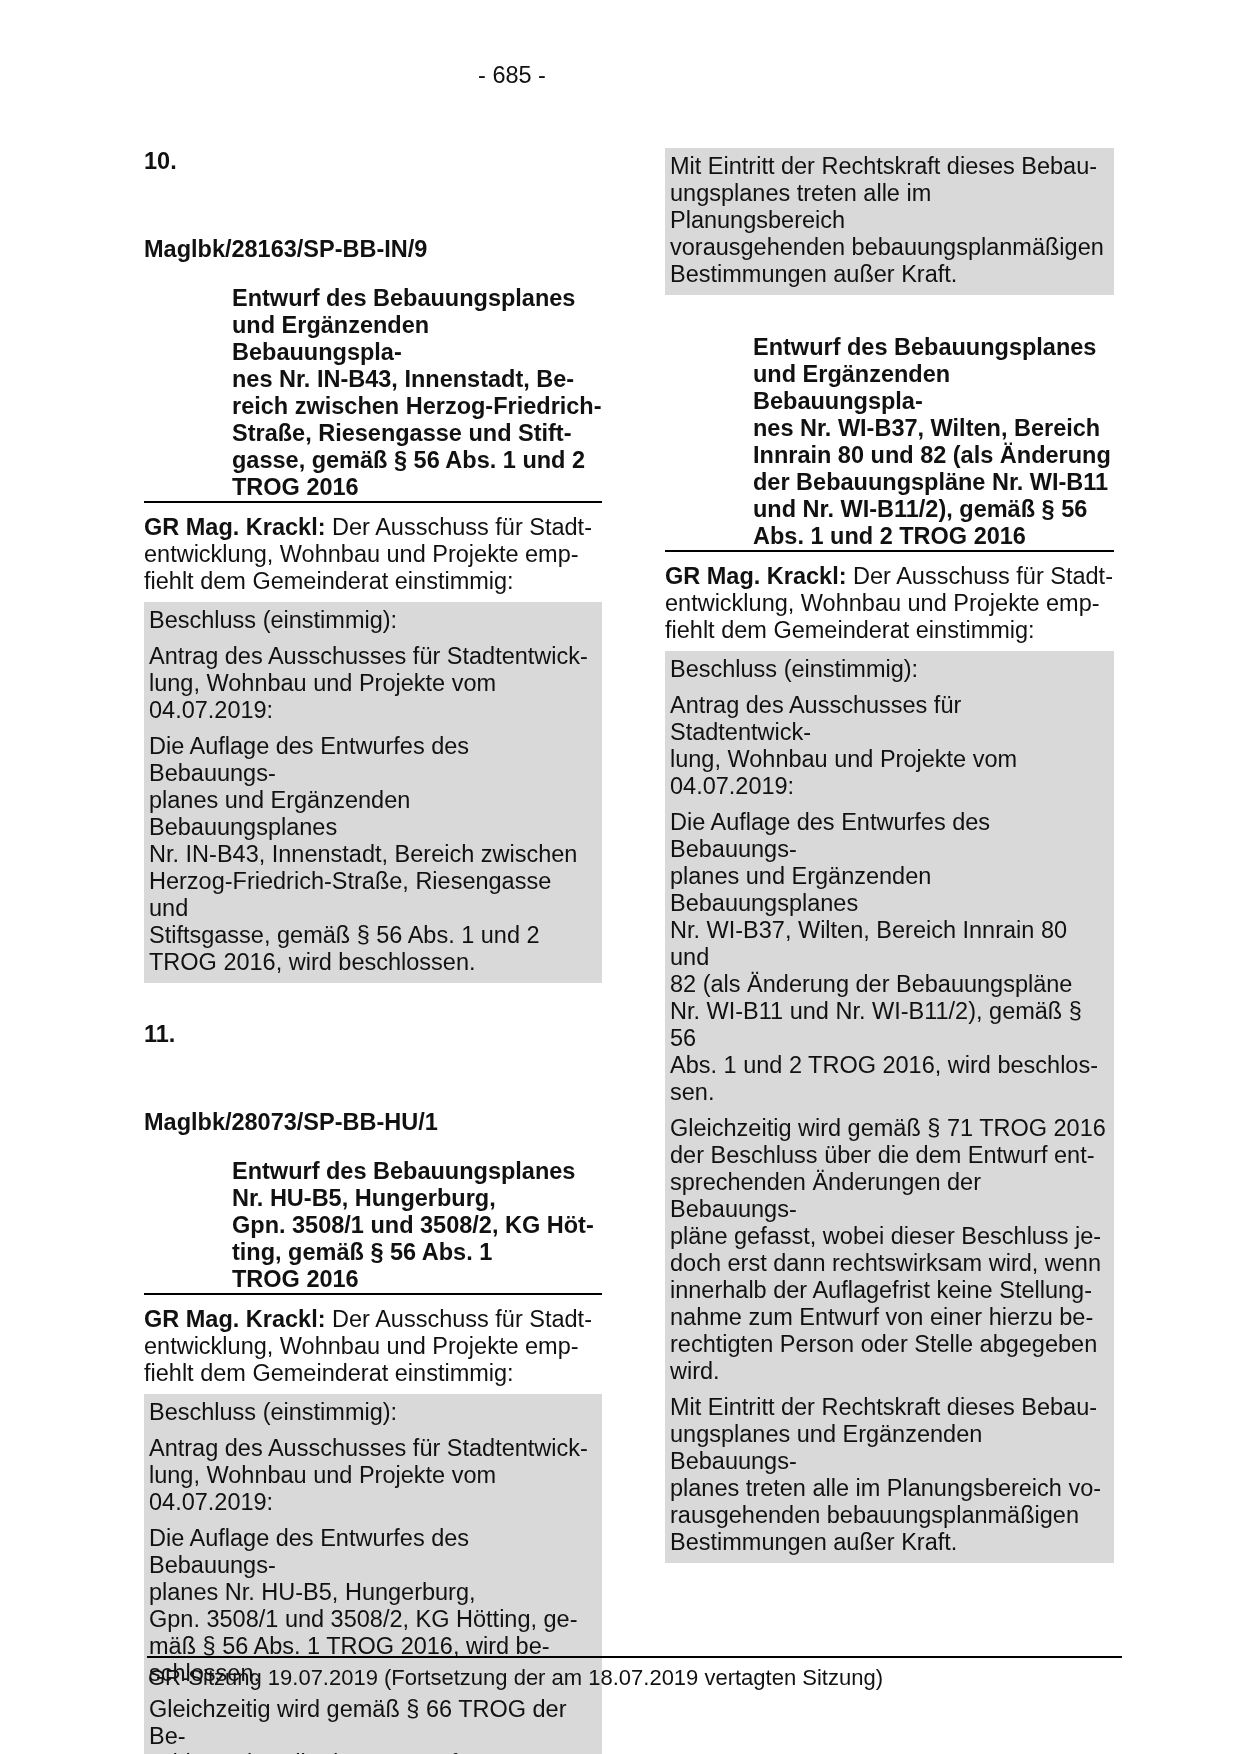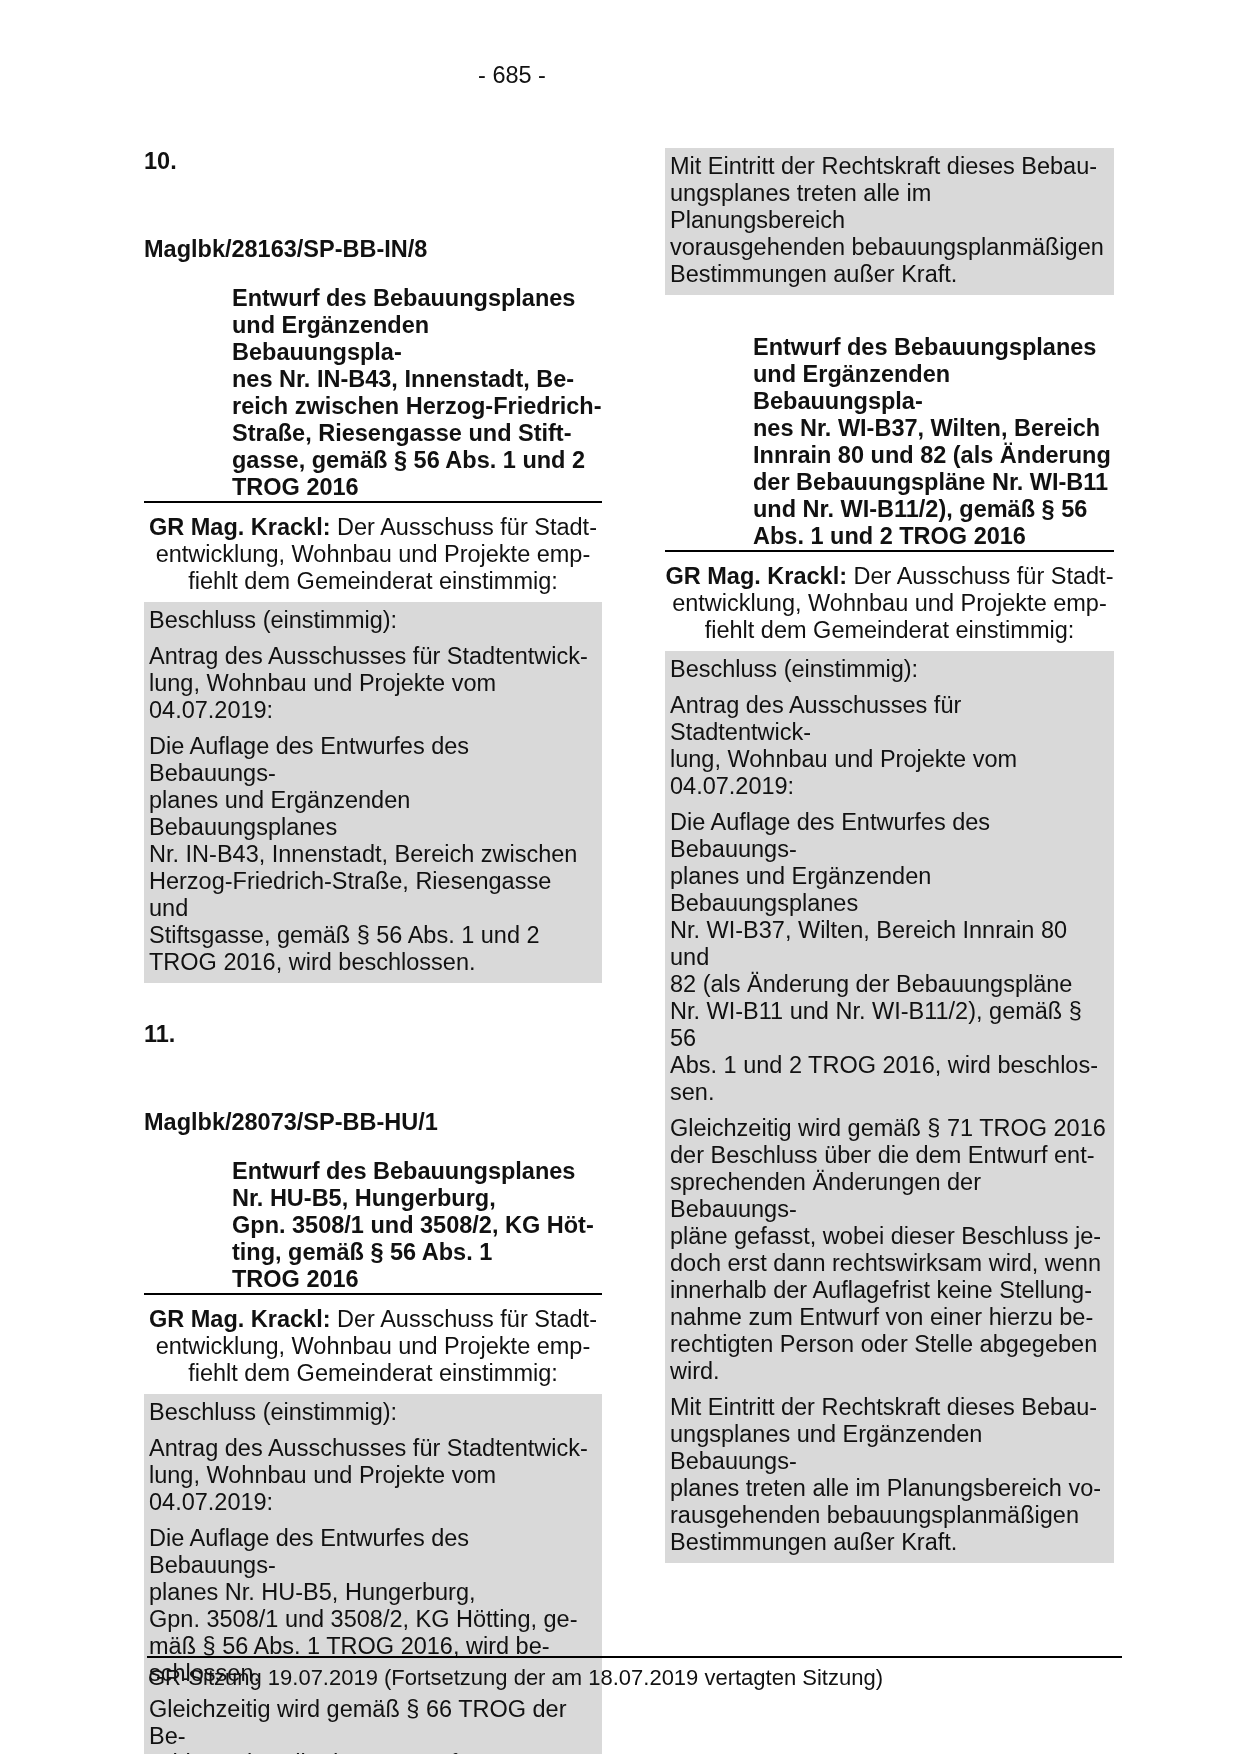--- a/index.html
+++ b/index.html
@@ -14,21 +14,21 @@
   }
   .col{position:absolute;top:148px;font-size:23.5px;line-height:27px;}
   .col-left{left:144px;width:458px;}
   .col-right{left:665px;width:449px;}
   .item-header{display:flex;font-weight:bold;margin:0;flex-direction:column;}
   .item-number{flex:0 0 88px;}
   .item-title{
     font-weight:bold;margin:15px 0 0 88px;white-space:pre-line;
   }
   .rule{border:none;border-top:2px solid #000;height:0;margin:0;}
-  .speaker{margin:11px 0 0 0;text-align:center;}
+  .speaker{margin:11px 0 0 0;}
   .bold{font-weight:bold;}
   .lines{white-space:pre-line;margin-top:22px;}
   .gray{
     background:#d9d9d9;margin:7px 0 11px 0;padding:5px 6px 7px 5px;
   }
   .gray p{margin:0 0 9px 0;}
   .gray p:last-child{margin-bottom:0;}
   .mt-item11{margin-top:38px;}
   .mt-item12{margin-top:39px;}
   .footer-rule{
@@ -43,21 +43,21 @@
 </head>
 <body>
 
 <div class="pagenum">- 685 -</div>
 
 <div class="col col-left">
 
   <div>
     <p class="item-header">
       <span class="item-number">10.</span>
-      <span>Maglbk/28163/SP-BB-IN/8</span>
+      <span>Maglbk/28163/SP-BB-IN/9</span>
     </p>
     <div class="item-title lines">Entwurf des Bebauungsplanes
 und Ergänzenden Bebauungspla-
 nes Nr. IN-B43, Innenstadt, Be-
 reich zwischen Herzog-Friedrich-
 Straße, Riesengasse und Stift-
 gasse, gemäß § 56 Abs. 1 und 2
 TROG 2016</div>
     <hr class="rule">
     <p class="speaker">

